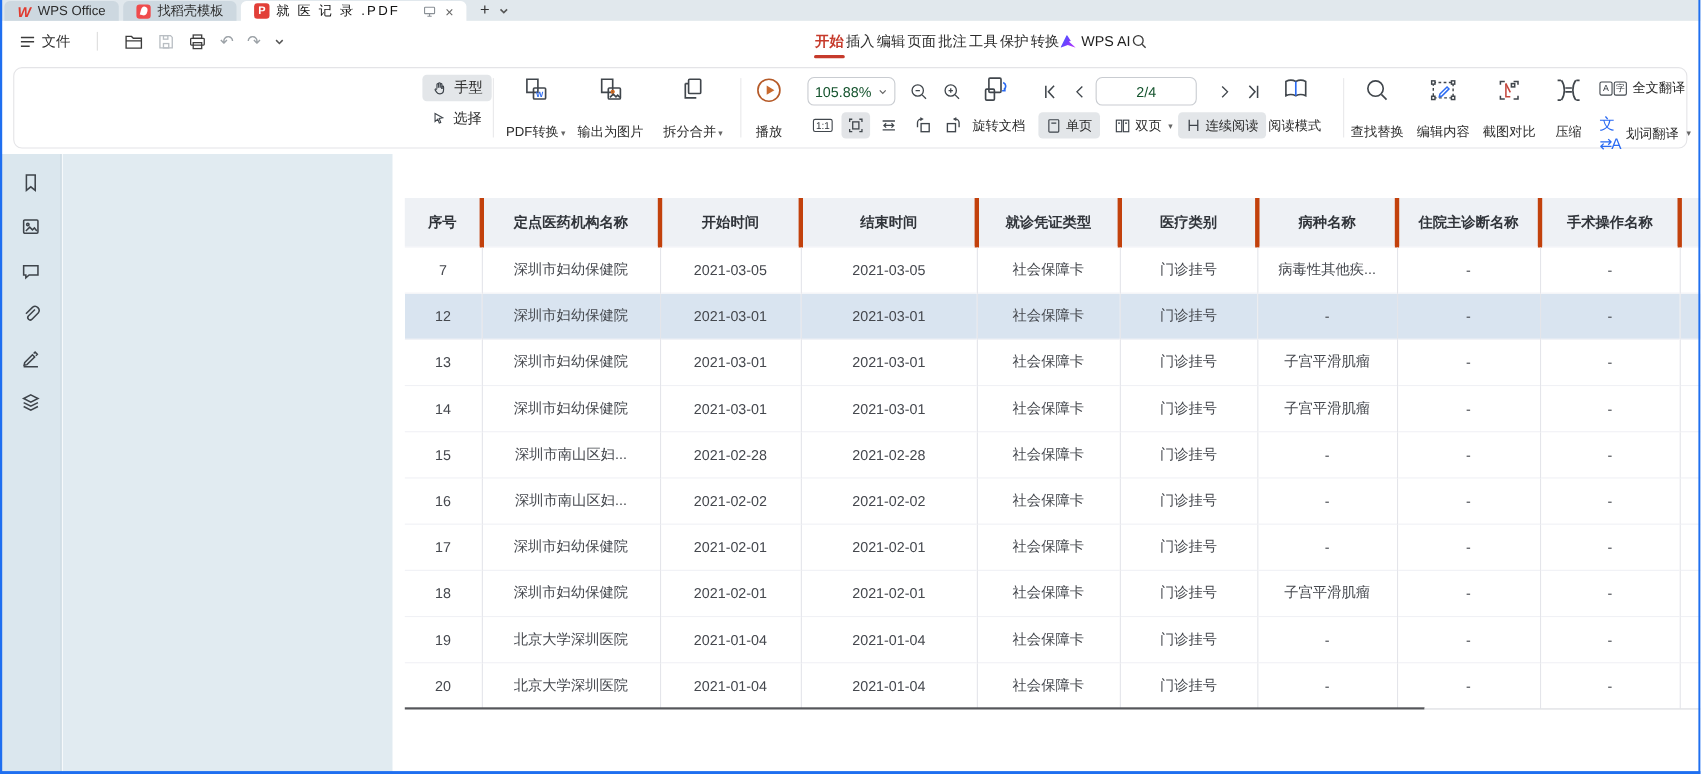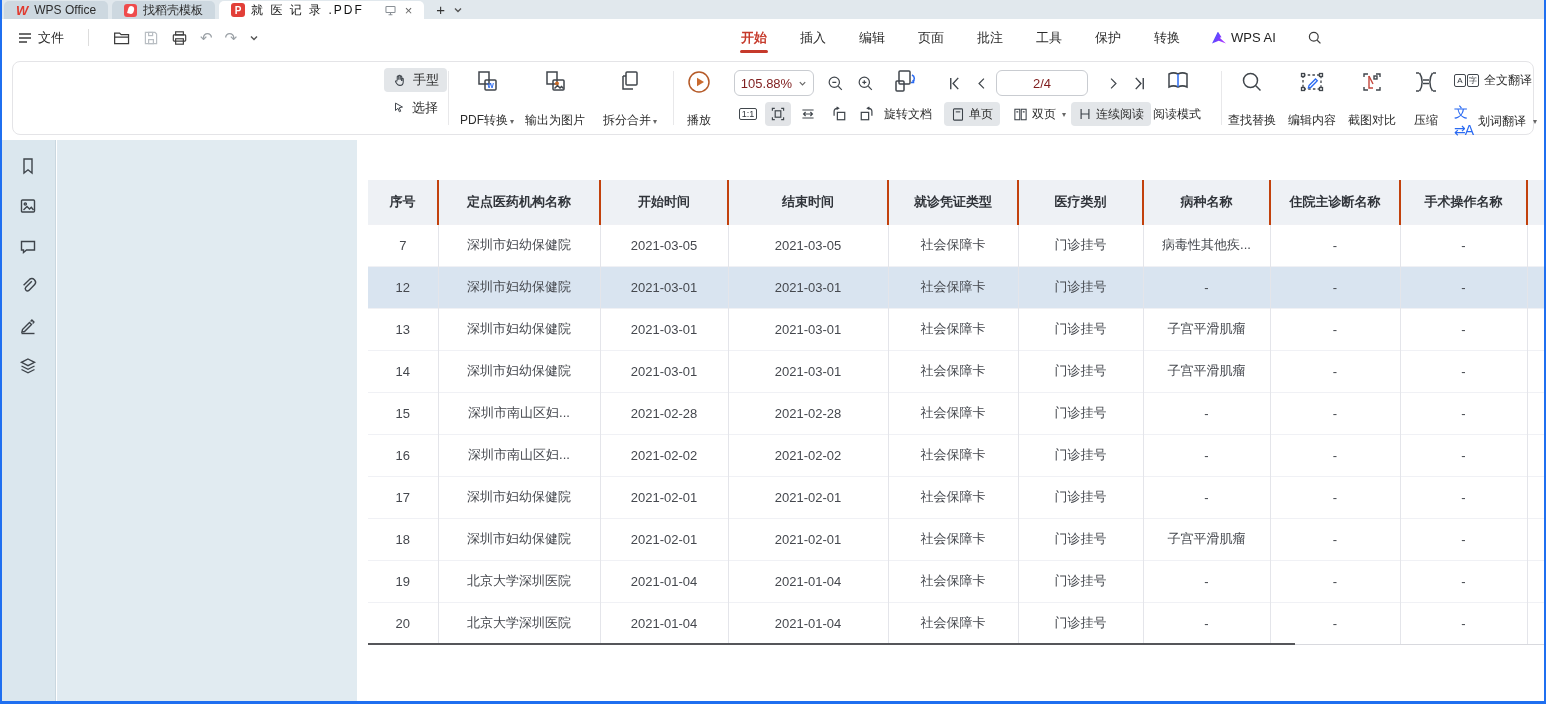--- a/index.html
+++ b/index.html
@@ -25,55 +25,55 @@
   .tabbar-extra { display:flex; align-items:center; gap:8px; margin-left:10px; color:#333; }
   .plus { font-size:15px; line-height:15px; color:#333; }
 
   
   .menubar { position:absolute; left:0; top:19px; width:100%; height:37px; background:#fff; }
   .mb-left { position:absolute; left:18px; top:0; height:37px; display:flex; align-items:center; gap:24px; }
   .mb-file { display:flex; align-items:center; gap:6px; font-size:13px; color:#2c2c2c; }
   .vdiv { width:1px; height:17px; background:#ddd; }
   .mb-icons { display:flex; align-items:center; gap:12px; }
   .glyph-undo,.glyph-redo { font-size:15px; color:#9ba1a6; font-family:"DejaVu Sans",sans-serif; }
-  .menu-tabs { position:absolute; left:740px; top:0; height:37px; display:flex; align-items:center; gap:31px; font-size:13px; color:#2b2b2b; }
+  .menu-tabs { position:absolute; left:740px; top:0; height:37px; display:flex; align-items:center; font-size:13px; color:#2b2b2b; }
   .menu-tab { position:relative; padding:9px 1px; cursor:default; }
   .menu-tab.active { color:#c63a2b; font-weight:bold; }
   .menu-tab.active::after { content:""; position:absolute; left:0; right:0; bottom:3px; height:3px; background:#c63a2b; border-radius:2px; }
   .wpsai { display:flex; align-items:center; gap:5px; font-size:13px; color:#1f1f1f; }
   .ai-logo { width:14px; height:12px; background:linear-gradient(120deg,#2f6bff,#7a3bff,#c23bff); clip-path:polygon(0% 100%, 42% 0%, 68% 48%, 55% 52%, 100% 100%, 48% 78%); }
 
   
   .toolbar { position:absolute; left:0; top:56px; width:100%; height:84px; background:#fff; }
   .tb-box { position:absolute; left:12px; right:12px; top:5px; bottom:5px; border:1px solid #e4e4e7; border-radius:8px; background:#fff; }
   .abs { position:absolute; }
   .pill { display:flex; align-items:center; gap:6px; height:24px; padding:0 8px; border-radius:4px; font-size:13px; color:#2c2c2c; white-space:nowrap; }
   .pill.sel { background:#e3e6e9; }
   .bigbtn { position:absolute; top:6px; width:84px; text-align:center; }
   .bigbtn .bicon { height:28px; display:flex; align-items:center; justify-content:center; }
   .bigbtn .blabel { font-size:12px; color:#2c2c2c; margin-top:16px; white-space:nowrap; }
   .caret { font-size:8px; color:#666; margin-left:2px; }
   .tdiv { position:absolute; top:9px; bottom:9px; width:1px; background:#e8e8ea; }
-  .combo { position:absolute; border:1px solid #c9ccd1; border-radius:6px; height:26px; display:flex; align-items:center; justify-content:center; gap:6px; font-size:13px; color:#7f1d1d; background:#fff; }
+  .combo { position:absolute; border:1px solid #c9ccd1; border-radius:6px; height:26px; display:flex; align-items:center; justify-content:center; gap:6px; font-size:13px; color:#14532d; background:#fff; }
   .sqbtn { position:absolute; width:26px; height:24px; border-radius:4px; display:flex; align-items:center; justify-content:center; }
   .sqbtn.sel { background:#e2e4e7; }
   .navico { position:absolute; top:11px; width:20px; height:20px; display:flex; align-items:center; justify-content:center; }
   .lblsm { font-size:12px; color:#2c2c2c; white-space:nowrap; }
   .pillrow { position:absolute; top:40px; display:flex; align-items:center; gap:4px; height:24px; padding:0 7px; border-radius:4px; font-size:12px; color:#2c2c2c; white-space:nowrap; }
   .pillrow.sel { background:#e3e6e9; }
   .abox { display:inline-flex; align-items:center; justify-content:center; width:12px; height:13px; border:1px solid #41474d; border-radius:2px; font-size:8px; color:#2f353b; }
 
   
   .main { position:absolute; left:0; top:140px; right:0; bottom:0; }
   .side-strip { position:absolute; left:0; top:0; bottom:0; width:56px; background:#dbe7ee; border-right:1px solid #cad7df; display:flex; flex-direction:column; align-items:center; padding-top:16px; gap:20px; }
   .side-panel { position:absolute; left:57px; top:0; bottom:0; width:300px; background:#e1ebf1; }
   .document { position:absolute; left:357px; top:0; right:0; bottom:0; background:#fff; }
 
   table.rec { position:absolute; left:11px; top:40px; width:1178px; border-collapse:collapse; table-layout:fixed; }
-  table.rec th { background:#eef1f5; font-weight:bold; font-size:13px; color:#30343a; height:44px; border-left:2px solid #c2410c; text-align:center; }
+  table.rec th { background:#eef1f5; font-weight:bold; font-size:13px; color:#30343a; height:44px; border-left:4px solid #c2410c; text-align:center; }
   table.rec th:first-child { border-left:none; }
   table.rec td { height:42px; font-size:13px; color:#45484e; text-align:center; border-left:1px solid #e4e5ea; border-top:1px solid #f0f1f5; overflow:hidden; white-space:nowrap; }
   table.rec td:first-child { border-left:none; }
   table.rec tr.hl td { background:#d9e4f0; }
   .ruling { position:absolute; left:11px; top:503px; width:927px; height:2px; background:#55565a; }
   .ruling2 { position:absolute; left:938px; top:504px; width:251px; height:1px; background:#d8d9de; }
 </style>
 </head>
 <body>
 

